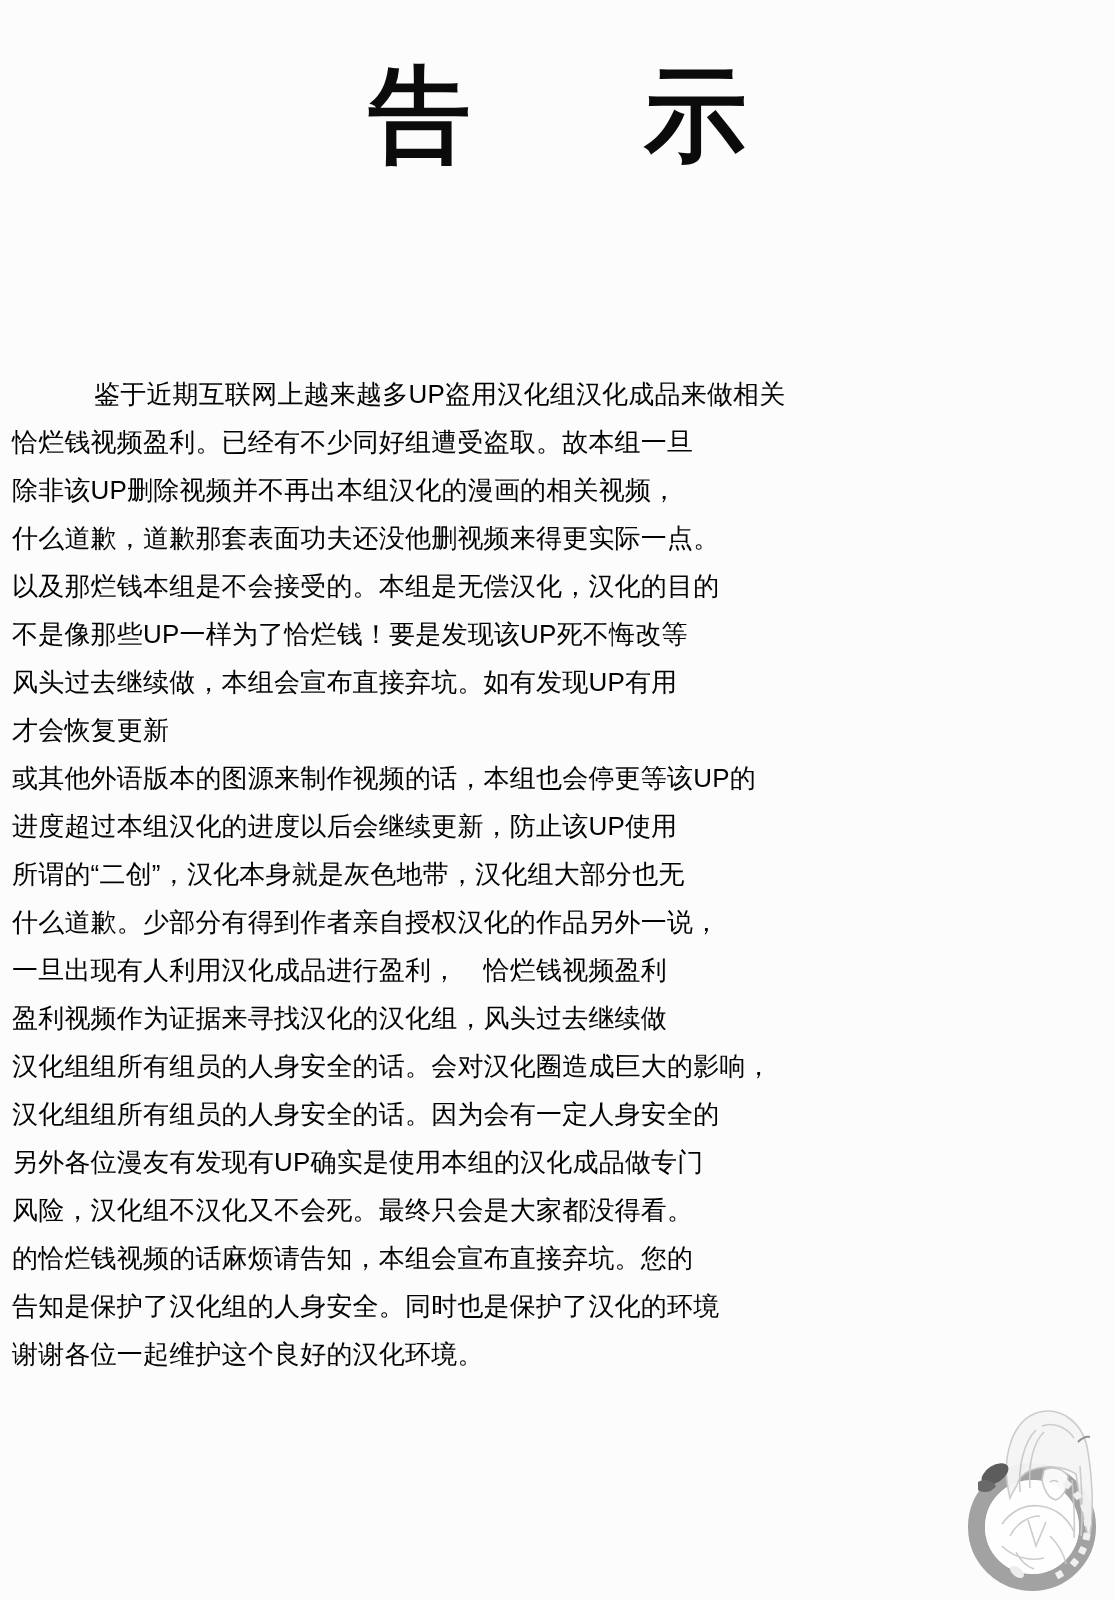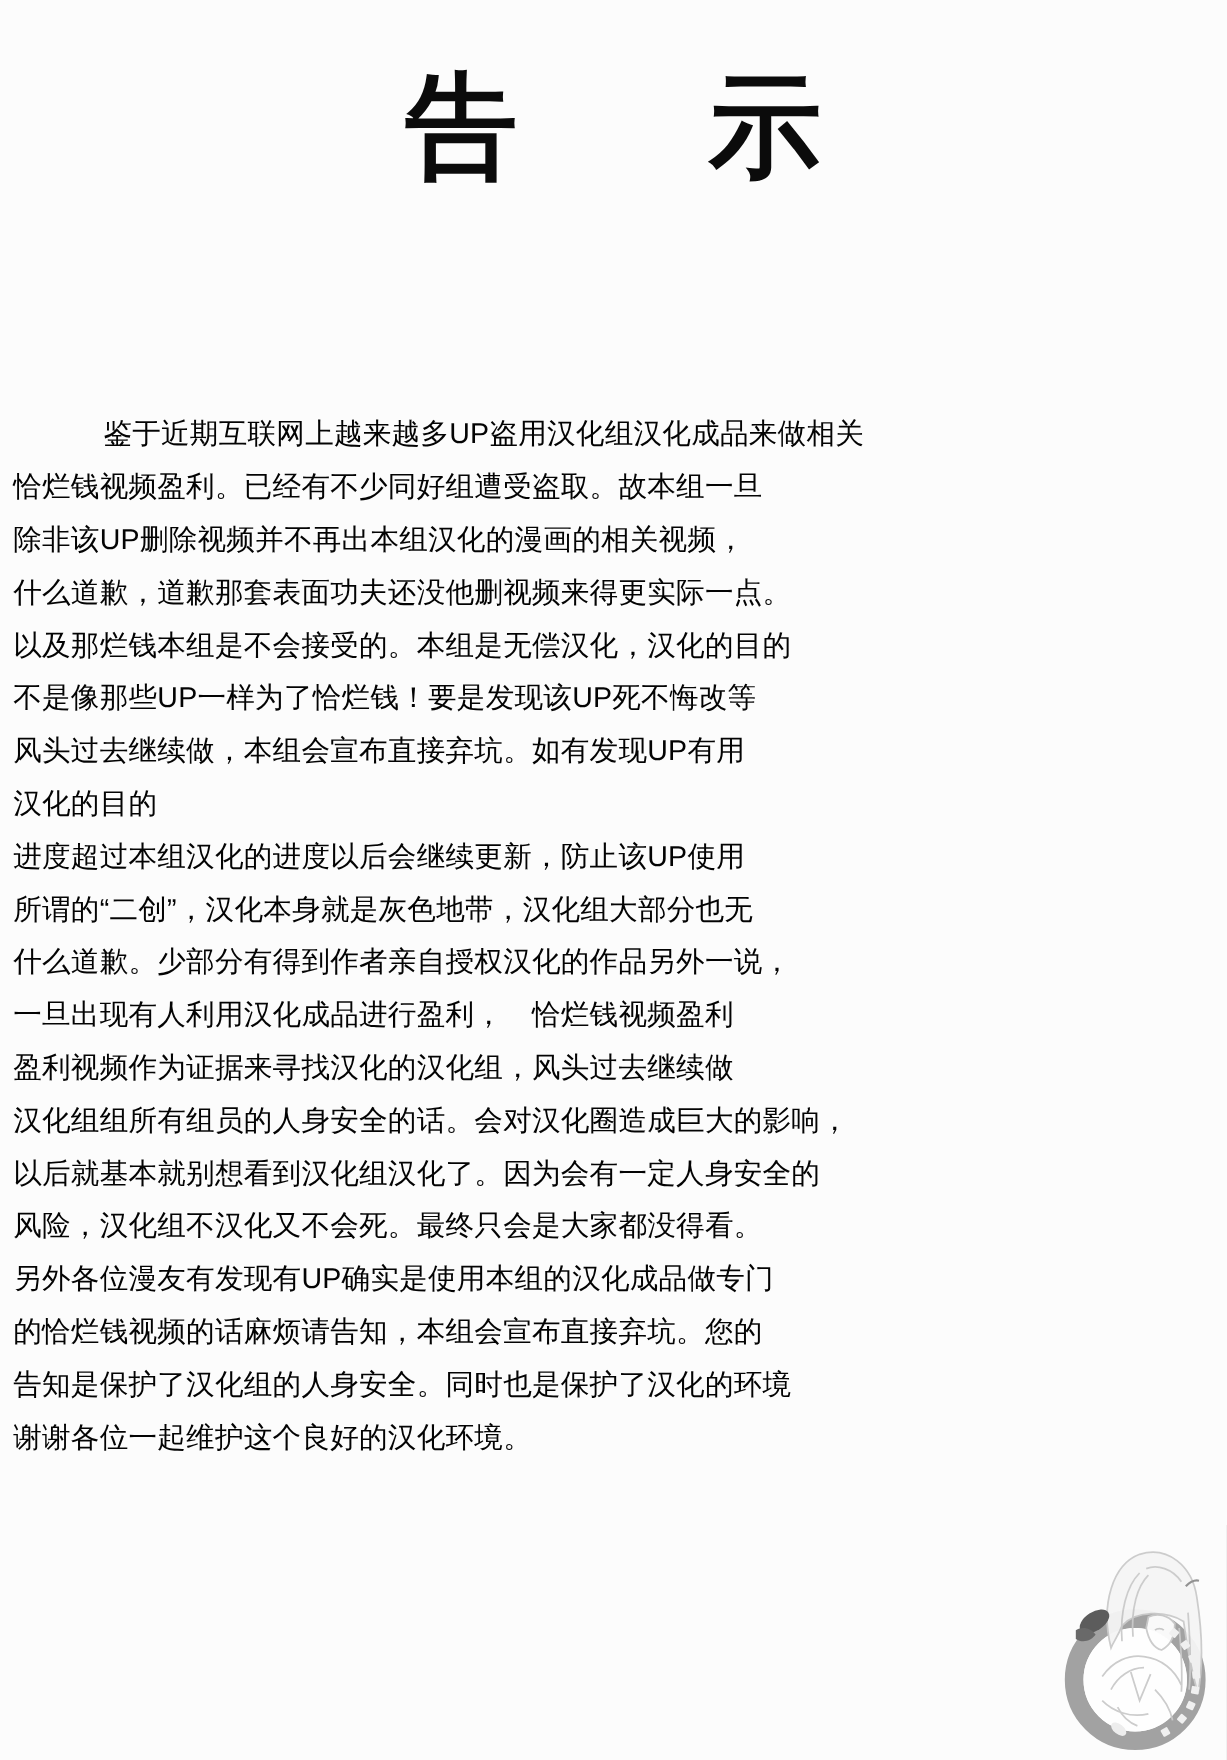--- a/index.html
+++ b/index.html
@@ -59,30 +59,31 @@
   </div>
 
   <div class="body-text" id="body-lines">
       <div class="line indent">鉴于近期互联网上越来越多UP盗用汉化组汉化成品来做相关</div>
       <div class="line">恰烂钱视频盈利。已经有不少同好组遭受盗取。故本组一旦</div>
       <div class="line">除非该UP删除视频并不再出本组汉化的漫画的相关视频，</div>
       <div class="line">什么道歉，道歉那套表面功夫还没他删视频来得更实际一点。</div>
       <div class="line">以及那烂钱本组是不会接受的。本组是无偿汉化，汉化的目的</div>
       <div class="line">不是像那些UP一样为了恰烂钱！要是发现该UP死不悔改等</div>
       <div class="line">风头过去继续做，本组会宣布直接弃坑。如有发现UP有用</div>
-      <div class="line">汉化的目的</div>
+      <div class="line">才会恢复更新</div>
+      <div class="line">或其他外语版本的图源来制作视频的话，本组也会停更等该UP的</div>
       <div class="line">进度超过本组汉化的进度以后会继续更新，防止该UP使用</div>
       <div class="line">所谓的“二创”，汉化本身就是灰色地带，汉化组大部分也无</div>
       <div class="line">什么道歉。少部分有得到作者亲自授权汉化的作品另外一说，</div>
       <div class="line">一旦出现有人利用汉化成品进行盈利，　恰烂钱视频盈利</div>
       <div class="line">盈利视频作为证据来寻找汉化的汉化组，风头过去继续做</div>
       <div class="line">汉化组组所有组员的人身安全的话。会对汉化圈造成巨大的影响，</div>
-      <div class="line">以后就基本就别想看到汉化组汉化了。因为会有一定人身安全的</div>
+      <div class="line">汉化组组所有组员的人身安全的话。因为会有一定人身安全的</div>
+      <div class="line">另外各位漫友有发现有UP确实是使用本组的汉化成品做专门</div>
       <div class="line">风险，汉化组不汉化又不会死。最终只会是大家都没得看。</div>
-      <div class="line">另外各位漫友有发现有UP确实是使用本组的汉化成品做专门</div>
       <div class="line">的恰烂钱视频的话麻烦请告知，本组会宣布直接弃坑。您的</div>
       <div class="line">告知是保护了汉化组的人身安全。同时也是保护了汉化的环境</div>
       <div class="line">谢谢各位一起维护这个良好的汉化环境。</div>
     </div>
 
   <svg class="watermark" viewBox="0 0 200 204" xmlns="http://www.w3.org/2000/svg">
     <g opacity="0.92">
 
       <circle cx="100" cy="131" r="55.5" fill="none" stroke="#9b9b9b" stroke-width="17"></circle>
 

